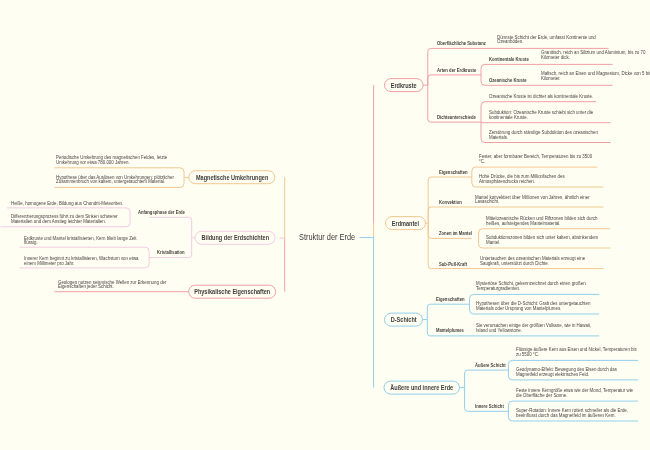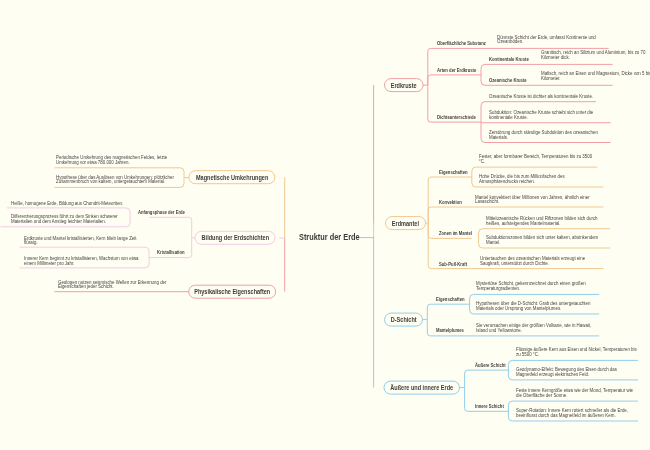--- a/index.html
+++ b/index.html
@@ -1,20 +1,20 @@
 <!DOCTYPE html>
 <html><head>
 <meta charset="utf-8">
 <style>
 *{box-sizing:border-box;margin:0;padding:0}
 html,body{width:650px;height:450px;overflow:hidden}
 body{font-family:"Liberation Sans",sans-serif;background:#fff}
 #app{position:relative;width:650px;height:450px;overflow:hidden;background:#fffef3}
 svg.wires{position:absolute;left:0;top:0;width:650px;height:450px}
-.root{position:absolute;font-size:8.4px;font-weight:bold;color:#3d3b39;white-space:nowrap;line-height:10px}
+.root{position:absolute;font-size:8.4px;font-weight:normal;color:#3d3b39;white-space:nowrap;line-height:10px}
 .root span{display:inline-block;transform:scaleX(.88);transform-origin:0 50%}
 .l1{position:absolute;display:flex;align-items:center;justify-content:center;
     font-size:6.3px;font-weight:bold;color:#3d3b39;white-space:nowrap}
 .l1 span{display:inline-block;transform:scaleX(.88)}
 .l2{position:absolute;font-size:4.75px;font-weight:bold;color:#423f3c;white-space:nowrap;line-height:6px}
 .l2 span{display:inline-block;transform:scaleX(.88);transform-origin:0 50%}
 .lf{position:absolute;font-size:5.0px;line-height:4.8px;color:#423f3c;
    transform:scaleX(.88);transform-origin:0 0}
 </style>
 </head>

